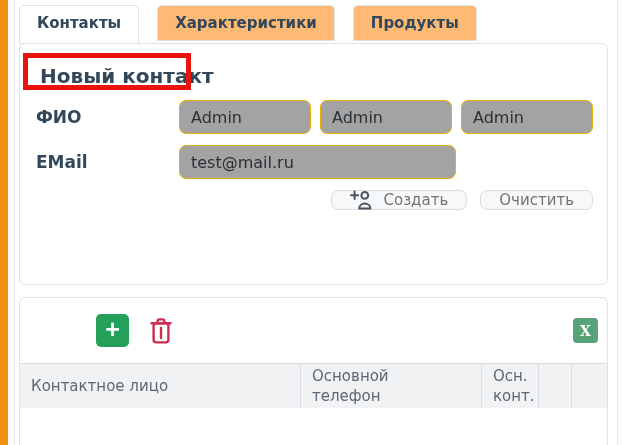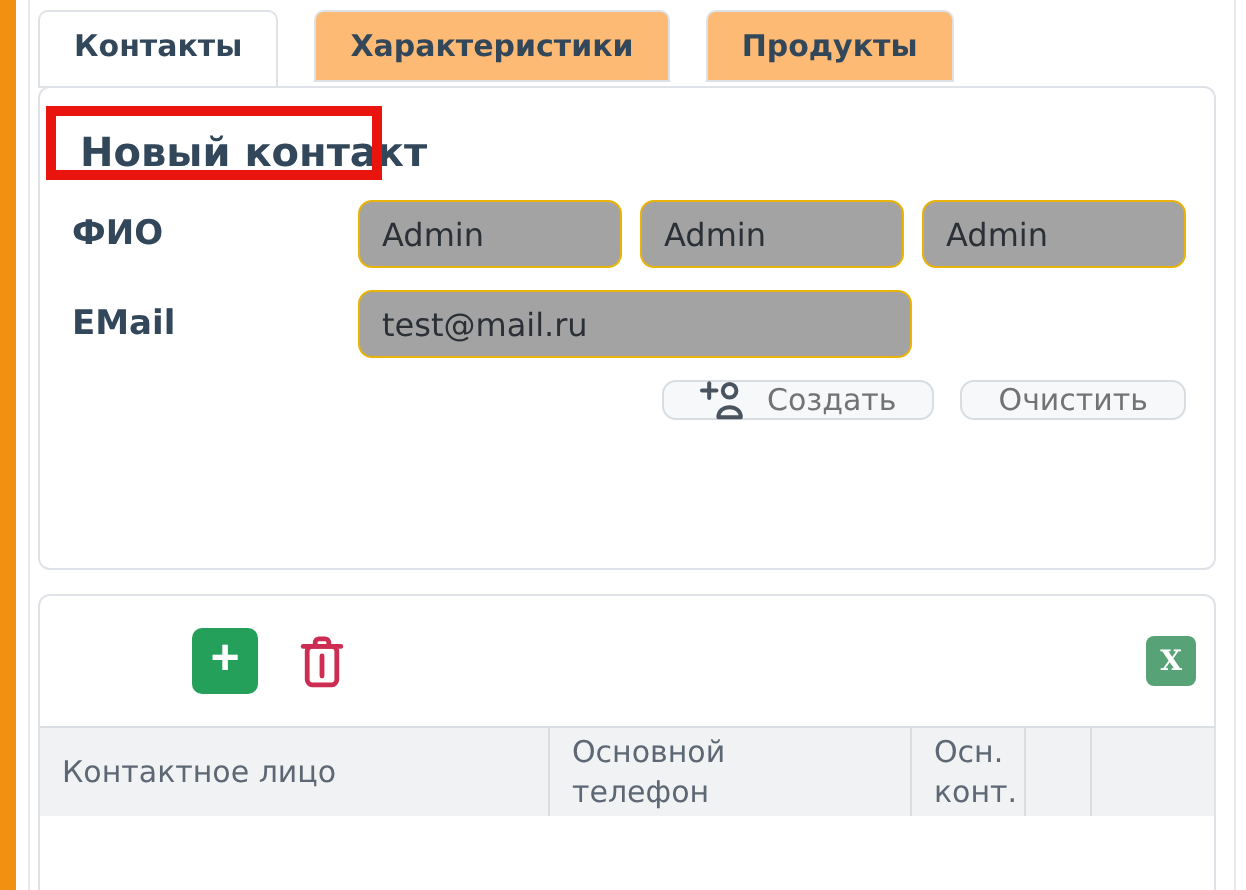--- a/index.html
+++ b/index.html
@@ -68,21 +68,21 @@
     color:#fff; font-family:"DejaVu Serif","Liberation Serif",serif; font-weight:700; font-size:14px;
   }
 
   .grid-header { display:flex; border-top:1px solid #dadde1; background:#f1f2f4; height:44px; }
   .gh-cell {
     box-sizing:border-box; border-right:1px solid #dadde1;
     display:flex; align-items:center; padding-left:11px;
     font-size:15px; color:#5D6874; line-height:20px;
   }
   .gh-cell:last-child { border-right:none; }
-  .gh-c1 { width:255px; }
+  .gh-c1 { width:281px; }
   .gh-c2 { width:57px; }
   .gh-c2 span { display:block; width:40px; }
   .gh-c3 { width:181px; }
   .gh-c3 span { display:block; width:95px; }
   .gh-c4 { width:33px; }
   .gh-c5 { flex:1; }
   .grid-body { background:#fff; height:60px; }
 </style>
 </head>
 <body>

